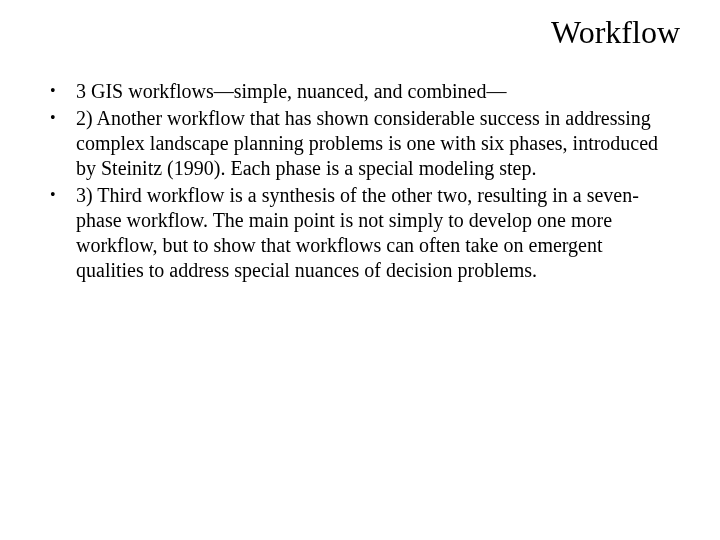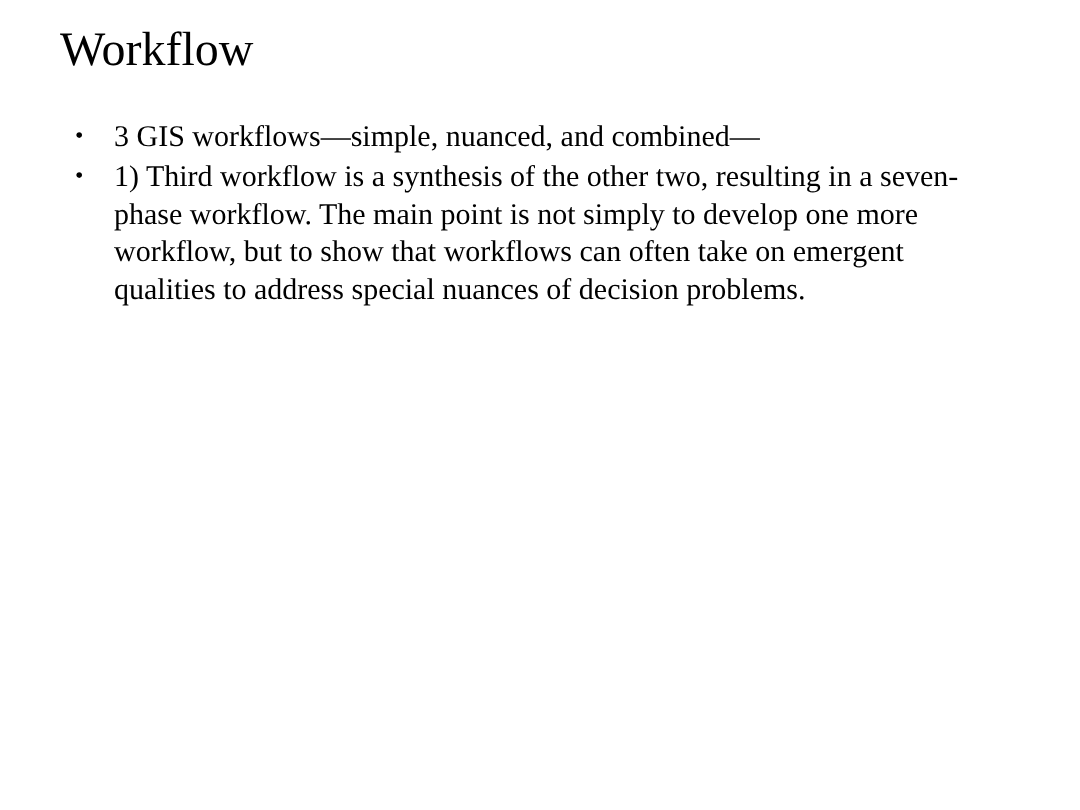--- a/index.html
+++ b/index.html
@@ -11,21 +11,21 @@
     font-family: "Times New Roman", Times, serif;
     color: #000;
   }
   .slide {
     box-sizing: border-box;
     width: 720px;
     height: 540px;
     padding: 10px 40px 20px 40px;
   }
   .title {
-    text-align: left;
+    text-align: right;
     font-size: 32px;
     margin: 4px 0 28px 0;
     font-weight: normal;
   }
   ul.bullets {
     list-style: none;
     margin: 0;
     padding: 0 10px 0 0;
   }
   ul.bullets li {
@@ -45,15 +45,16 @@
     line-height: 1.5;
   }
 </style>
 </head>
 <body>
 
 <div class="slide">
   <h1 class="title">Workflow</h1>
   <ul class="bullets">
     <li>3 GIS workflows—simple, nuanced, and combined—</li>
-    <li>1) Third workflow is a synthesis of the other two, resulting in a seven-phase workflow. The main point is not simply to develop one more workflow, but to show that workflows can often take on emergent qualities to address special nuances of decision problems.</li>
+    <li>2) Another workflow that has shown considerable success in addressing complex landscape planning problems is one with six phases, introduced by Steinitz (1990). Each phase is a special modeling step.</li>
+    <li>3) Third workflow is a synthesis of the other two, resulting in a seven-phase workflow. The main point is not simply to develop one more workflow, but to show that workflows can often take on emergent qualities to address special nuances of decision problems.</li>
   </ul>
 </div>
 
 </body></html>

